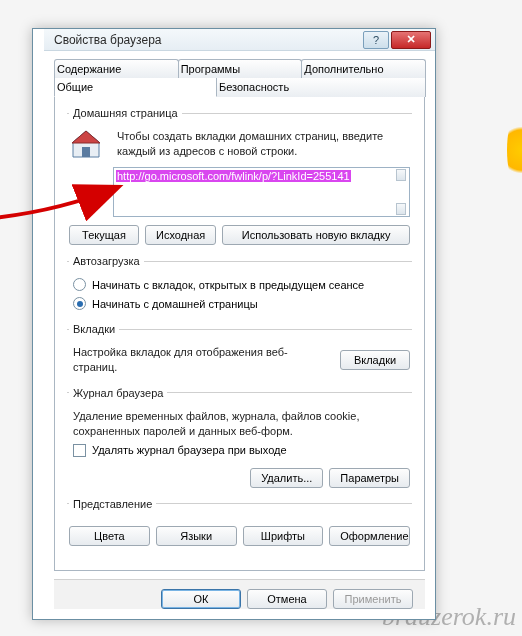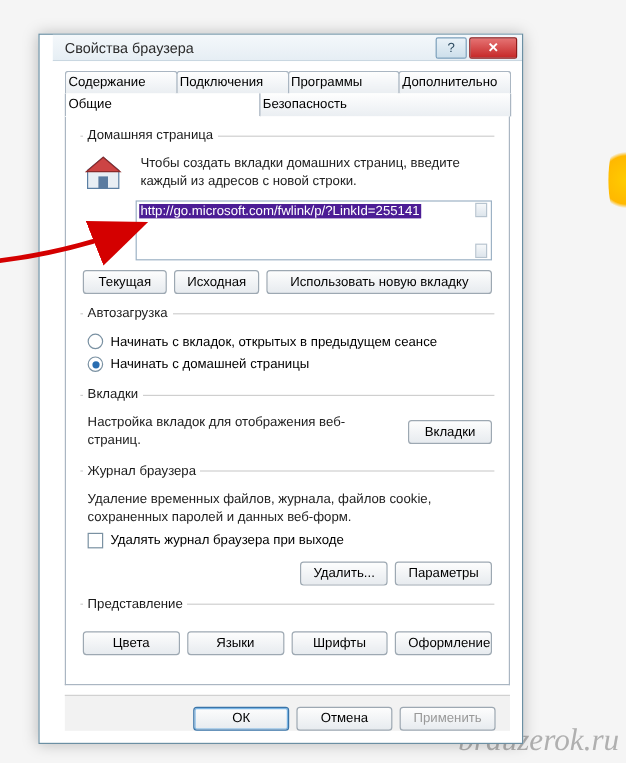--- a/index.html
+++ b/index.html
@@ -95,21 +95,21 @@
     position:relative;
   }
   .home-icon svg { width:34px; height:34px;}
   .url-box {
     width:100%; height:50px; margin-top:6px;
     border:1px solid #9db2c5; background:#fff;
     font-size:11px; padding:2px; resize:none;
     font-family: Tahoma, sans-serif;
   }
   .url-sel {
-    color:#fff; background:#4c1d95; padding:0 1px;
+    color:#fff; background:#d946ef; padding:0 1px;
   }
   .btn-row { display:flex; gap:6px; margin-top:8px; flex-wrap:wrap;}
   .btn-row.right { justify-content:flex-end;}
   .btn {
     border:1px solid #9da8b2; background:linear-gradient(#fdfdfd,#e7ebef);
     padding:3px 10px; font-size:11px; border-radius:3px;
     min-width:70px; text-align:center; cursor:pointer;
   }
   .btn.wide { flex:1;}
   .radio-row, .check-row { display:flex; align-items:center; gap:6px; padding:3px 0 3px 4px;}
@@ -160,21 +160,20 @@
         <span>?</span>
       </div>
     <div class="tb-btn tb-close">
         <span>✕</span>
       </div>
   </div>
 
   <div class="tab-area">
     <div class="tab-row">
       <div class="tab">Содержание</div>
-      <div class="tab">Подключения</div>
       <div class="tab">Программы</div>
       <div class="tab">Дополнительно</div>
     </div>
     <div class="tab-row tab-row2">
       <div class="tab active">Общие</div>
       <div class="tab" style="flex:1.3">Безопасность</div>
     </div>
   </div>
 
   <div class="tab-content">

